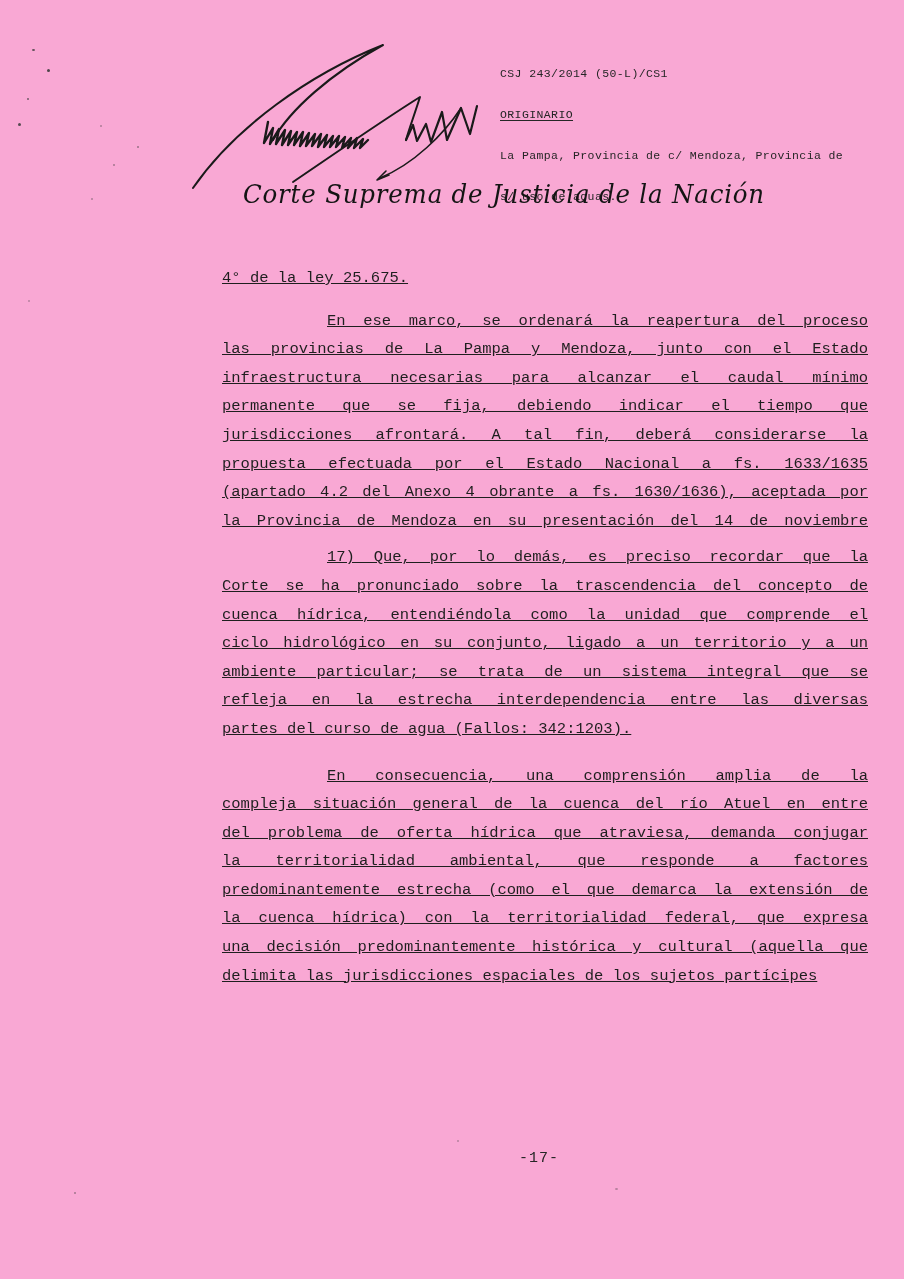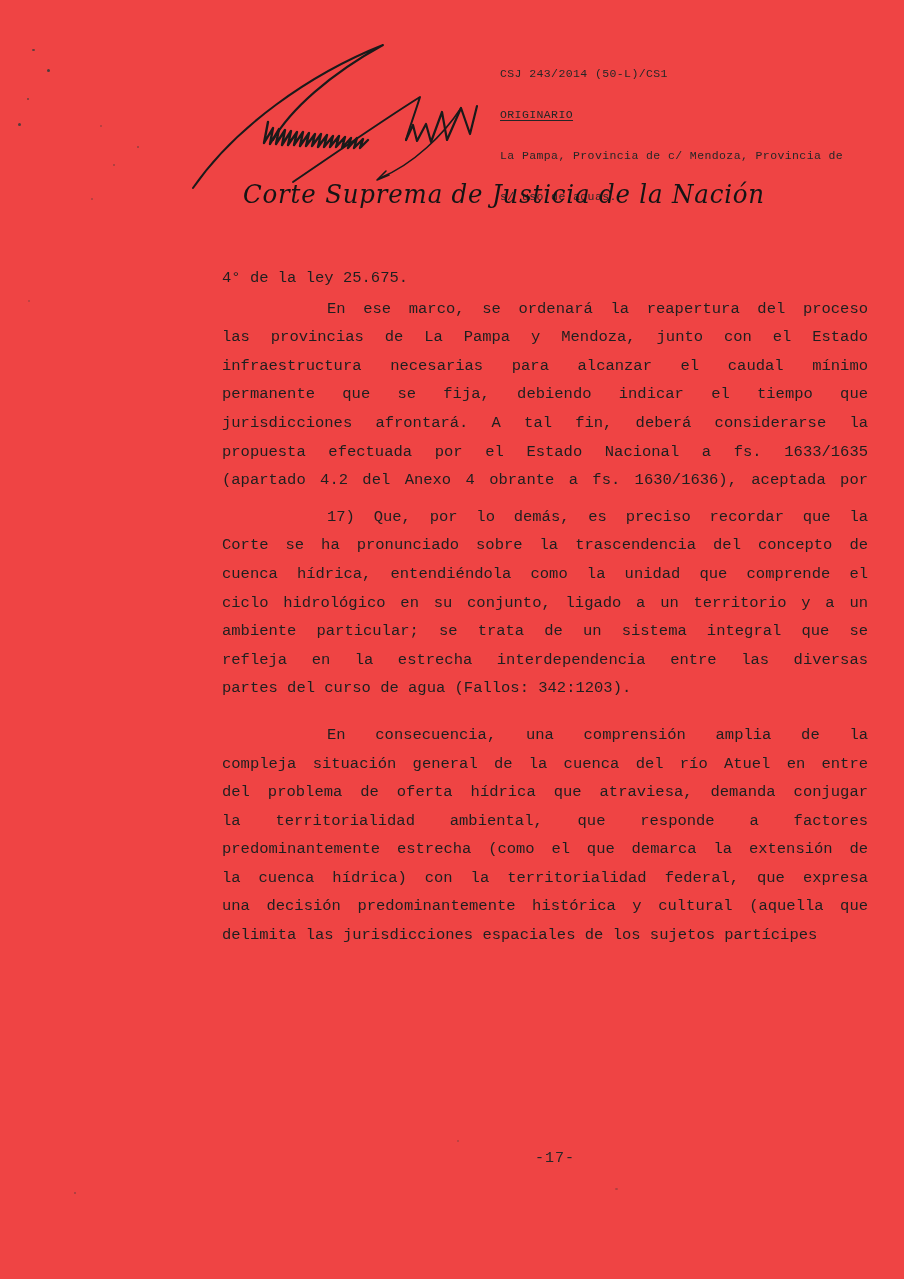--- a/index.html
+++ b/index.html
@@ -2,21 +2,21 @@
 <html><head>
 <meta charset="utf-8">
 <style>
   html,body{margin:0;padding:0;}
   body{
     width:904px;height:1279px;position:relative;background:#f7f7f5;
     font-family:"Liberation Mono","DejaVu Sans Mono",monospace;
     overflow:hidden;
   }
   .page{
-    position:absolute;inset:0;background:#ef4444;
+    position:absolute;inset:0;background:#f9a8d4;
   }
   
   .header-block{
     position:absolute;left:500px;top:40px;width:380px;
     font-family:"Liberation Mono","DejaVu Sans Mono",monospace;
     font-size:11.5px;line-height:13.6px;letter-spacing:0.4px;
     color:#262626;white-space:pre-wrap;
   }
   .header-block .u{text-decoration:underline;text-underline-offset:2px;}
   
@@ -29,29 +29,29 @@
   }
   
   .signature{position:absolute;left:180px;top:22px;width:300px;height:185px;}
   
   .body-block{
     position:absolute;left:222px;top:264px;width:646px;
     font-size:15.5px;line-height:28.6px;color:#1f1f1f;
     font-family:"Liberation Mono","DejaVu Sans Mono",monospace;
   }
   .para{margin:0;}
-  .para:nth-child(2){margin-top:2px;}
+  .para:nth-child(2){margin-top:14px;}
   .para:nth-child(3){margin-top:8px;}
   .para:nth-child(4){margin-top:18px;}
-  .line{text-align:justify;text-align-last:justify;white-space:normal;}
+  .line{text-align:justify;text-align-last:justify;white-space:normal;text-decoration:underline;}
   .line.first{text-indent:105px;}
   .line.last{text-align-last:left;}
   
   .page-number{
-    position:absolute;left:232px;top:1150px;width:646px;
+    position:absolute;left:216px;top:1150px;width:646px;
     text-align:center;font-size:15px;letter-spacing:1px;color:#262626;
   }
   
   .speck{position:absolute;background:#3a3a3a;border-radius:50%;}
 </style>
 </head>
 <body>
 
 <div class="page">
 
@@ -78,20 +78,21 @@
         <div class="line last">4° de la ley 25.675.</div>
       </div>
       <div class="para">
         <div class="line first">En ese marco, se ordenará la reapertura del proceso</div>
         <div class="line">las provincias de La Pampa y Mendoza, junto con el Estado</div>
         <div class="line">infraestructura necesarias para alcanzar el caudal mínimo</div>
         <div class="line">permanente que se fija, debiendo indicar el tiempo que</div>
         <div class="line">jurisdicciones afrontará. A tal fin, deberá considerarse la</div>
         <div class="line">propuesta efectuada por el Estado Nacional a fs. 1633/1635</div>
         <div class="line">(apartado 4.2 del Anexo 4 obrante a fs. 1630/1636), aceptada por</div>
+        <div class="line">la Provincia de Mendoza en su presentación del 14 de noviembre</div>
       </div>
       <div class="para">
         <div class="line first">17) Que, por lo demás, es preciso recordar que la</div>
         <div class="line">Corte se ha pronunciado sobre la trascendencia del concepto de</div>
         <div class="line">cuenca hídrica, entendiéndola como la unidad que comprende el</div>
         <div class="line">ciclo hidrológico en su conjunto, ligado a un territorio y a un</div>
         <div class="line">ambiente particular; se trata de un sistema integral que se</div>
         <div class="line">refleja en la estrecha interdependencia entre las diversas</div>
         <div class="line last">partes del curso de agua (Fallos: 342:1203).</div>
       </div>

